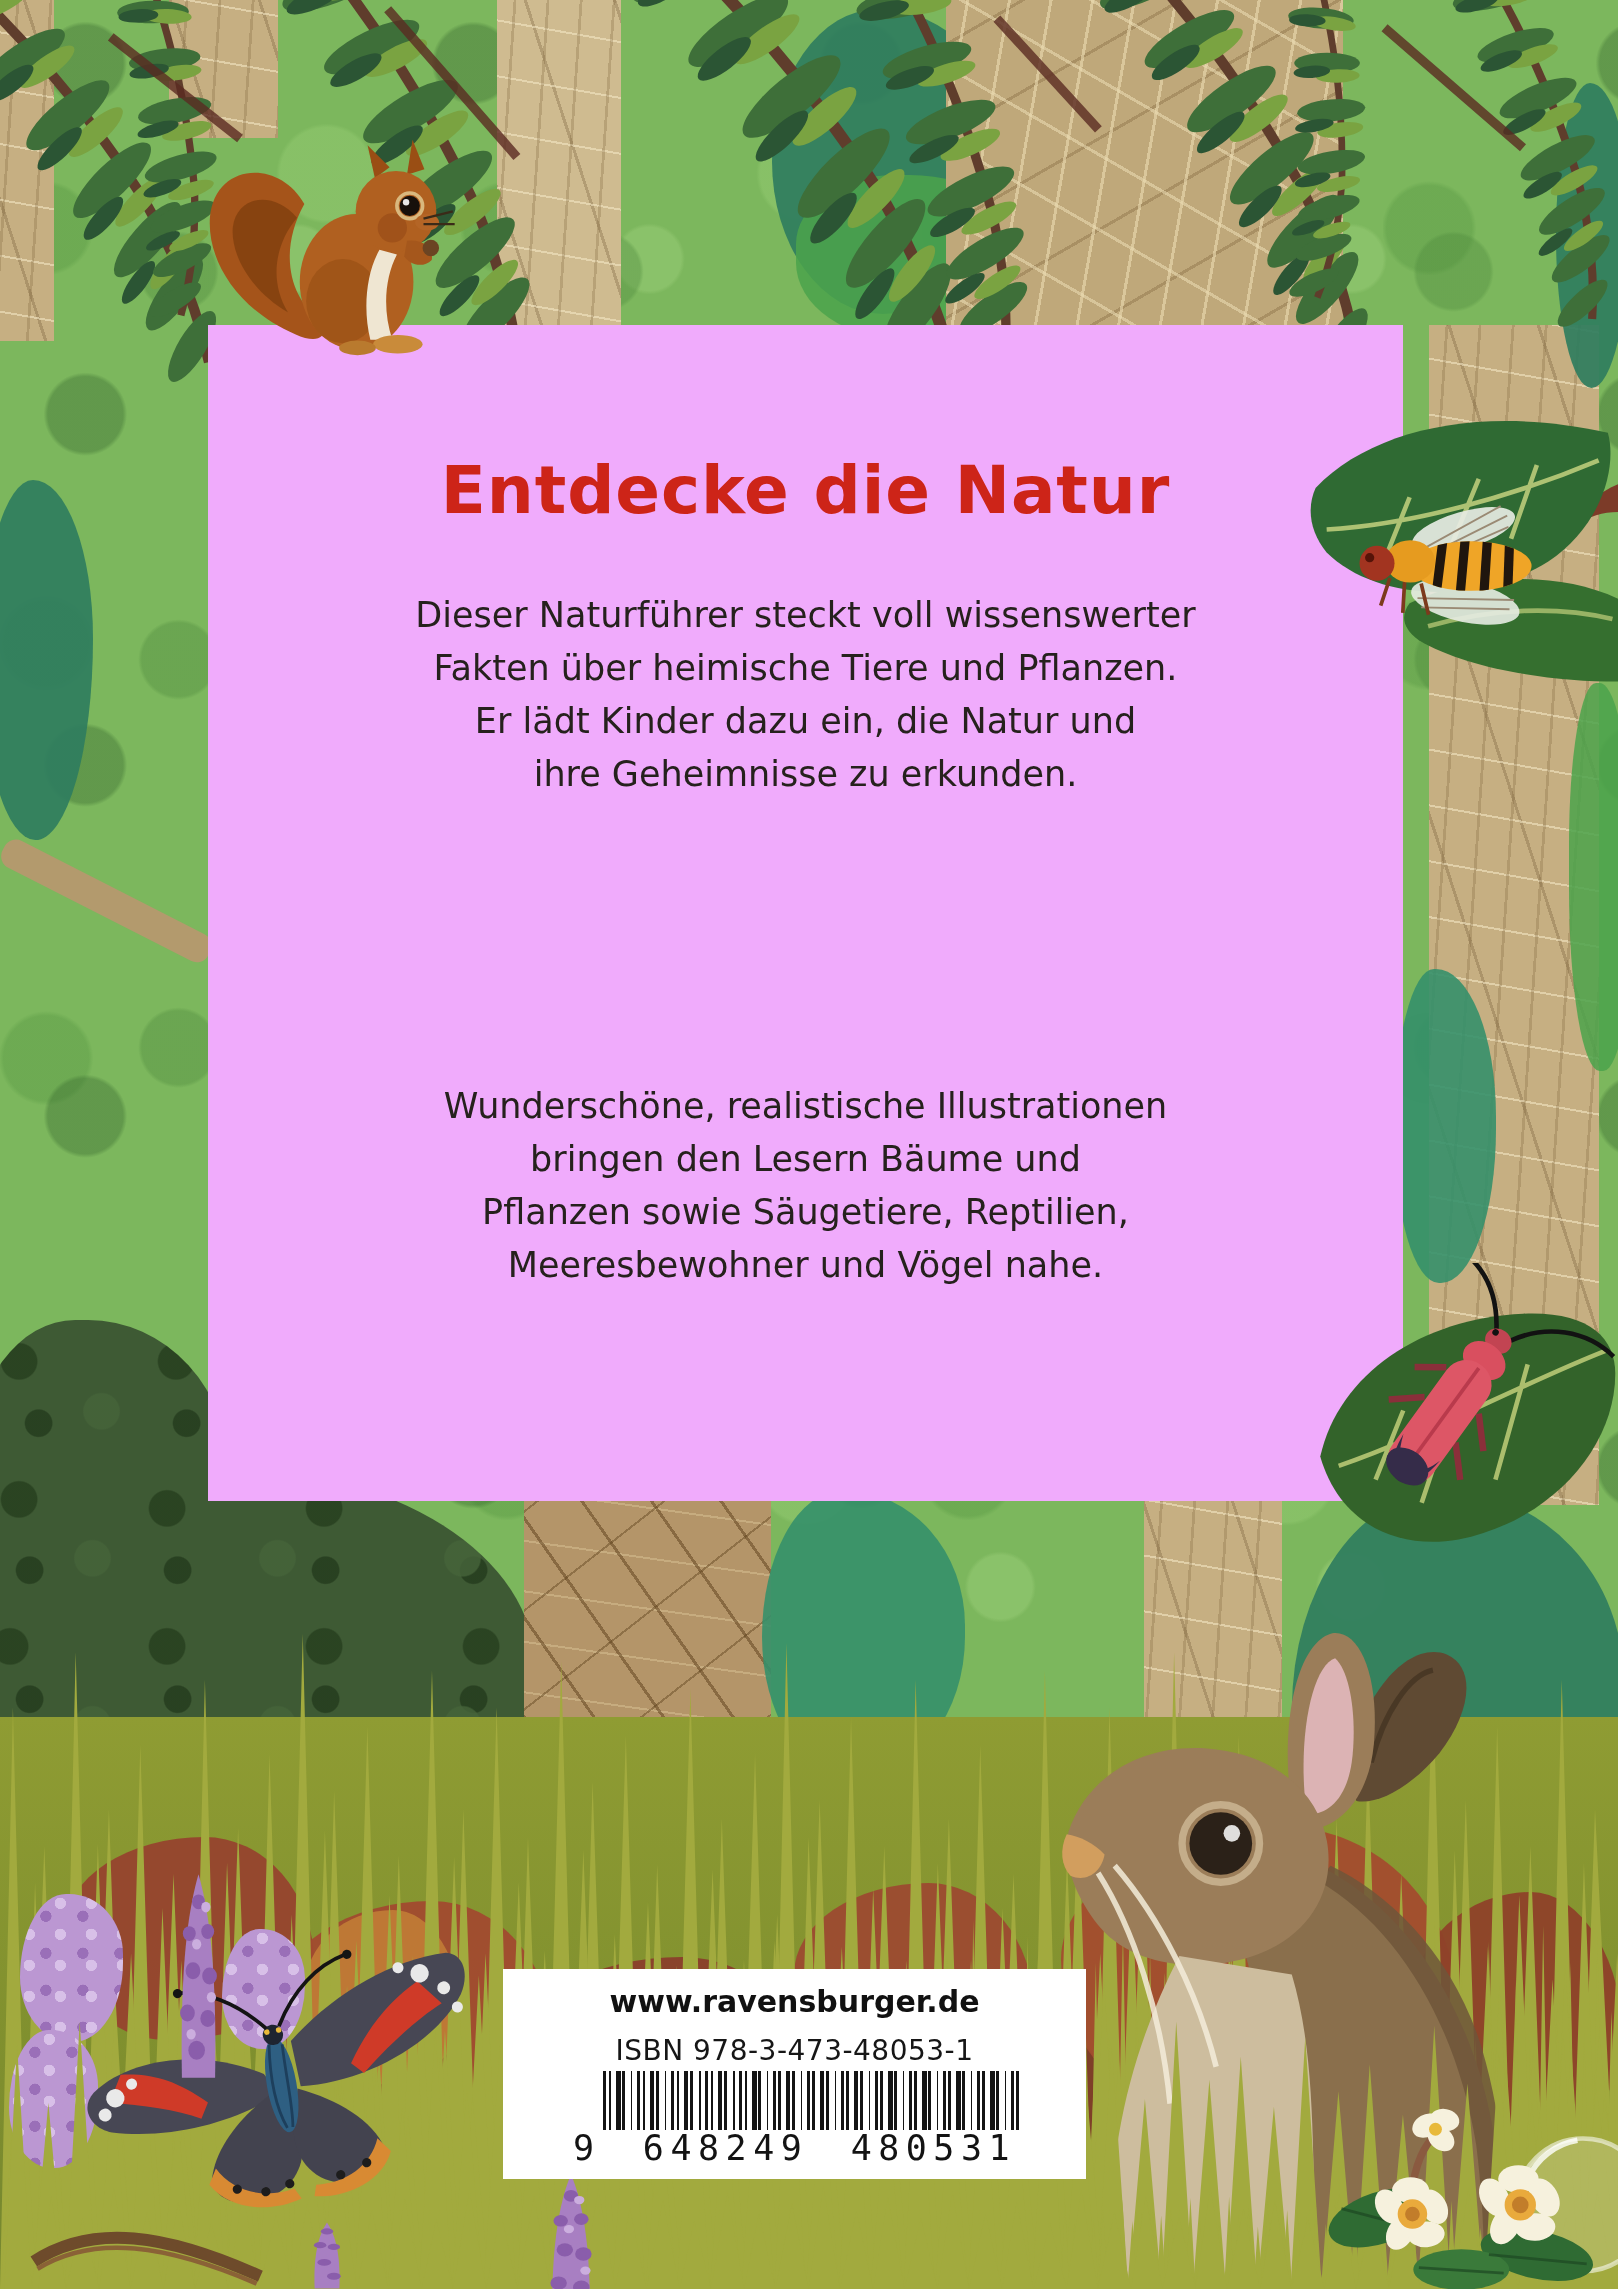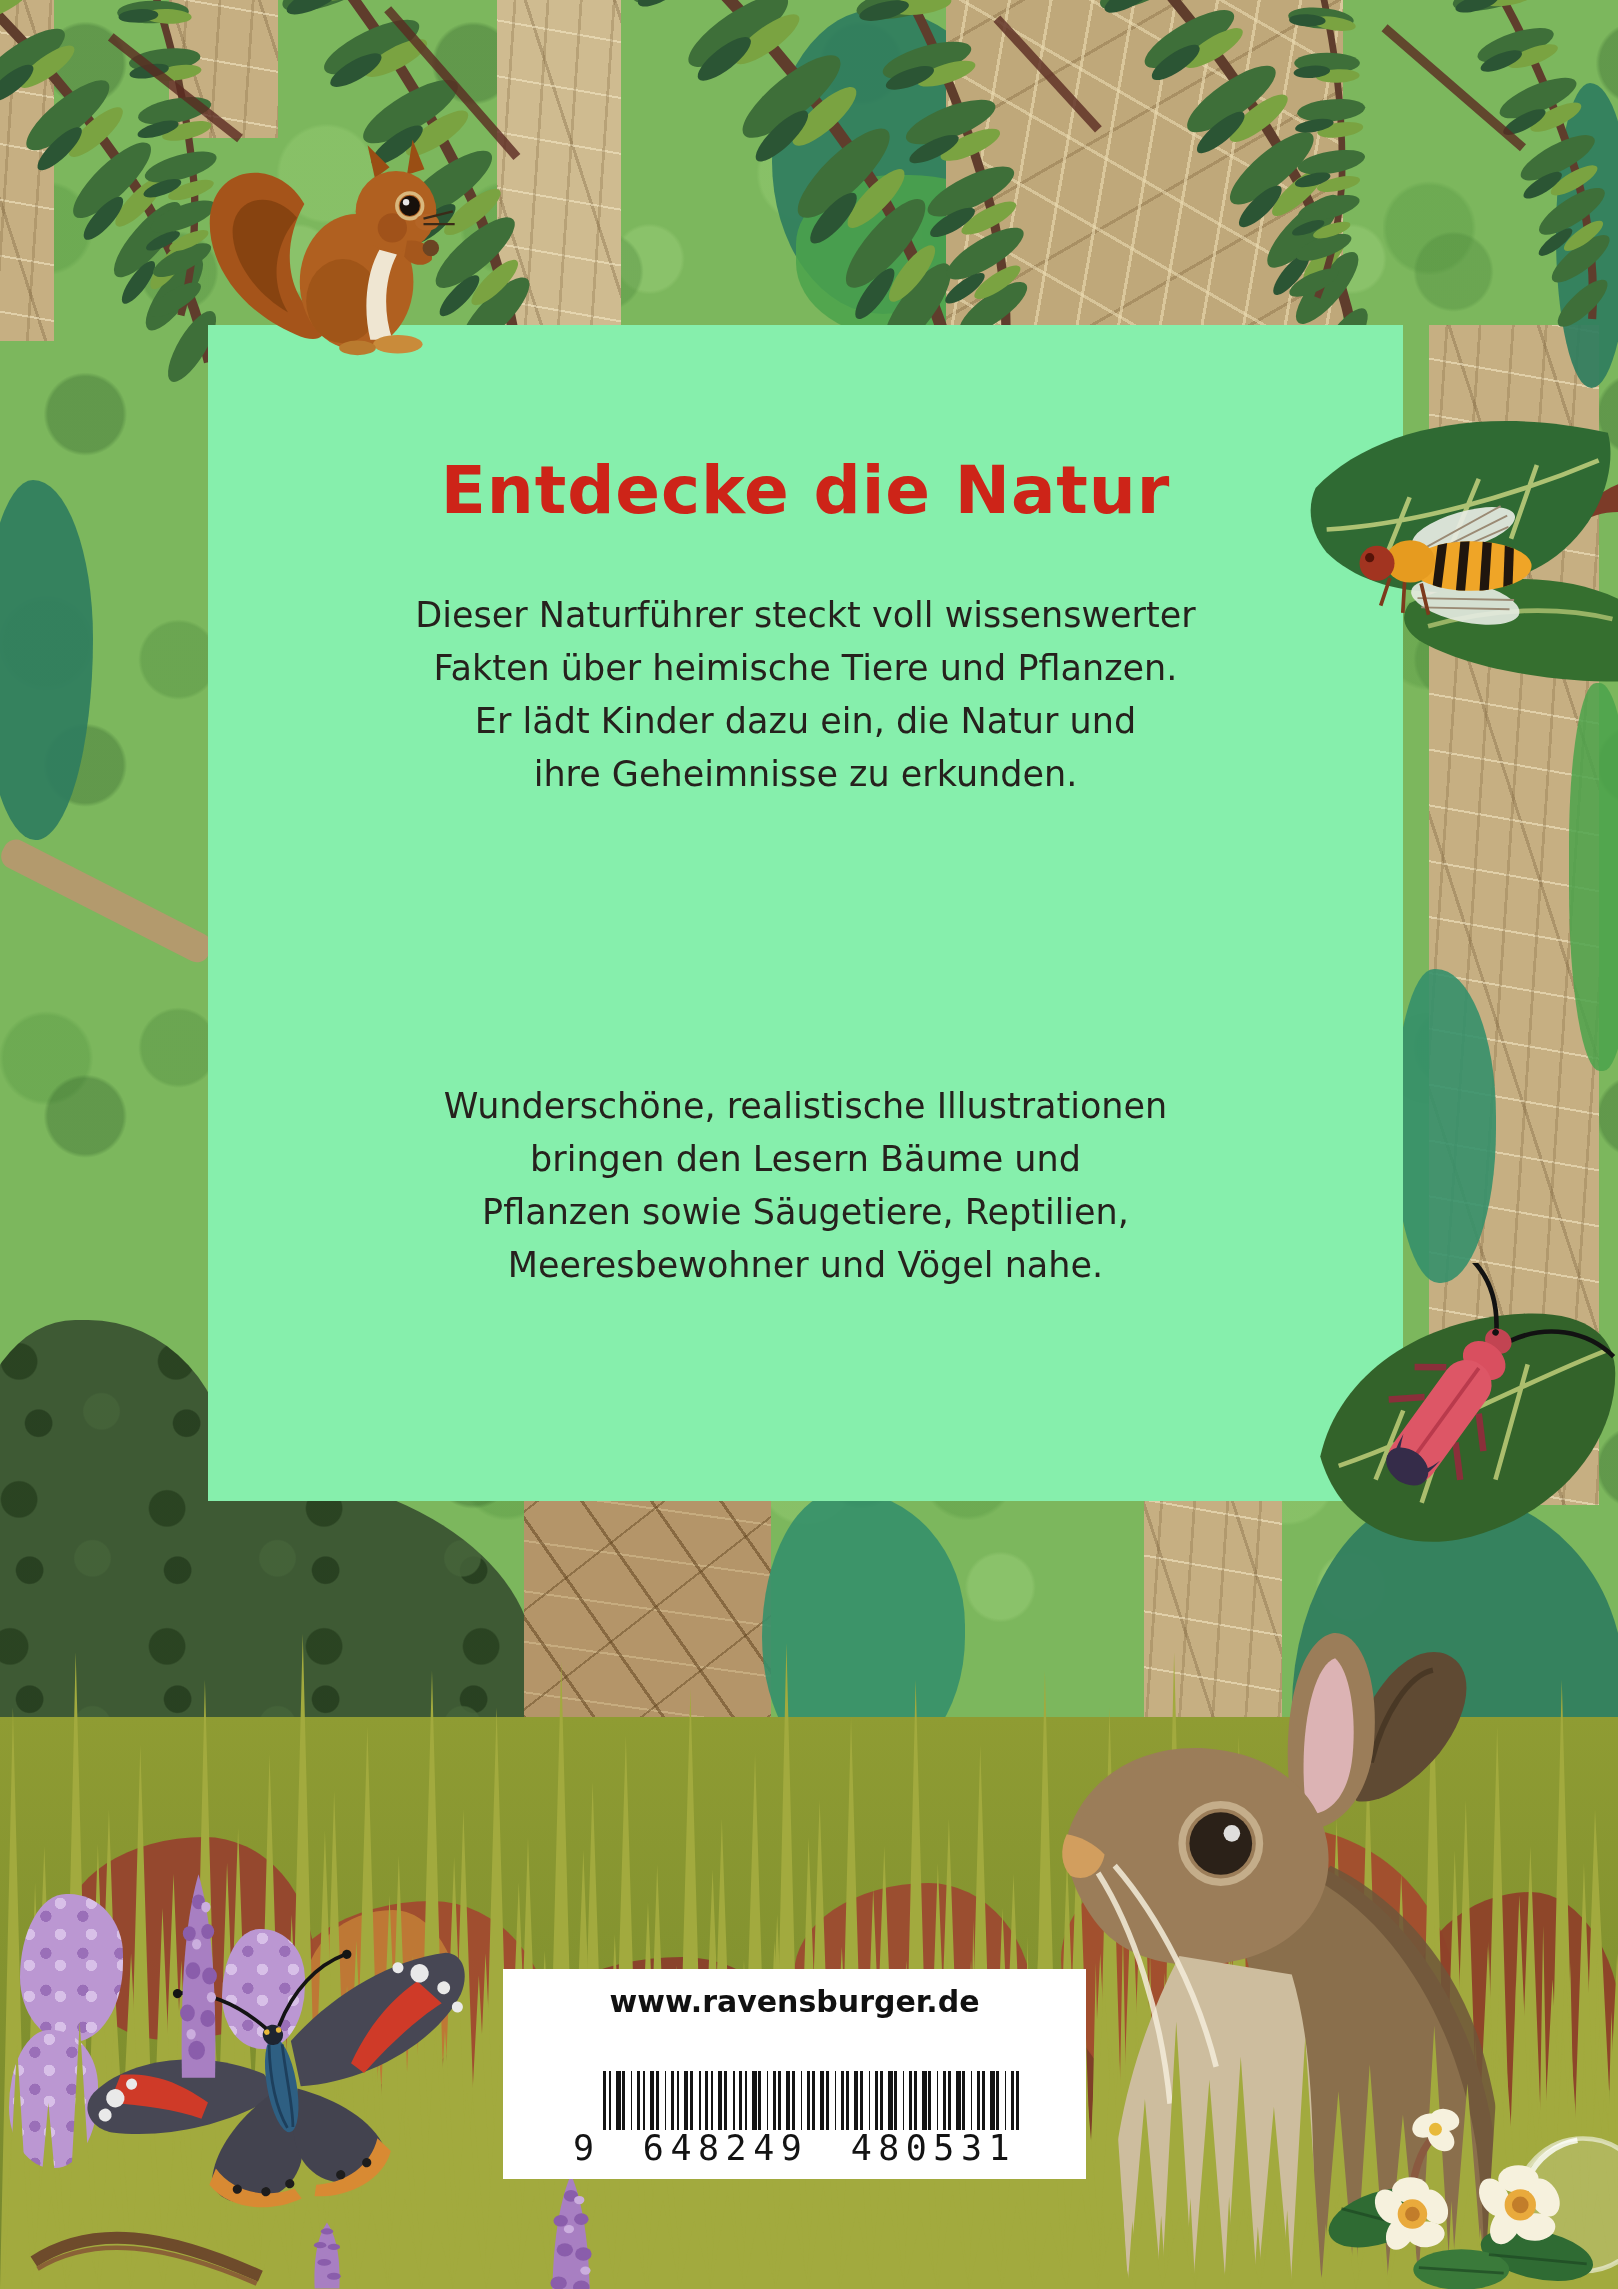--- a/index.html
+++ b/index.html
@@ -50,21 +50,21 @@
     background:linear-gradient(#8f9c33,#7f8f2e 60%,#748630);}
   .aleaf{border-radius:56% 44% 60% 40%/45% 62% 38% 55%;opacity:.95;}
   .lilac{background-color:#bb97d2;border-radius:46% 54% 50% 50%/58% 42% 55% 45%;
     background-image:radial-gradient(circle at 30% 30%, #d8c0e8 0 18%, transparent 19%),
       radial-gradient(circle at 70% 60%, #9a6fb8 0 16%, transparent 17%);
     background-size:31px 31px,37px 37px;}
   .stone{background:#6f7983;border-radius:46% 54% 42% 58%/55% 48% 52% 45%;
     box-shadow:inset -13px -14.8px 0 rgba(0,0,0,.18), inset 9.2px 11px 0 rgba(255,255,255,.12);}
 
   
-  .blurb-box{left:208px;top:325px;width:1195px;height:1176px;background:#86efac;}
+  .blurb-box{left:208px;top:325px;width:1195px;height:1176px;background:#f0abfc;}
   .blurb-title{position:absolute;left:0;right:0;top:127px;text-align:center;
     font-size:66px;font-weight:700;letter-spacing:0.9px;color:#cd2418;}
   .blurb-p{position:absolute;left:33px;right:33px;text-align:center;white-space:pre-line;
     font-size:35px;line-height:53px;color:#26211d;}
   .p1{top:264px;} .p2{top:533px;} .p3{top:755px;}
 
   
   .footer-box{left:503px;top:1969px;width:583px;height:210px;background:#fff;z-index:40;}
   .site{position:absolute;left:0;right:0;top:14.8px;text-align:center;
     font-size:30px;font-weight:700;color:#111;}
@@ -390,18 +390,19 @@
       <ellipse cx="198" cy="130" rx="22" ry="15" fill="#f6f1dd" transform="rotate(118 198 130)"></ellipse>
       <ellipse cx="230" cy="132" rx="22" ry="15" fill="#f6f1dd" transform="rotate(178 230 132)"></ellipse>
       <ellipse cx="240" cy="100" rx="22" ry="15" fill="#f6f1dd" transform="rotate(242 240 100)"></ellipse>
       <circle cx="214" cy="108" r="17" fill="#e9aa3c"></circle>
         <circle cx="214" cy="108" r="9" fill="#c27d2a"></circle>
     </g>
   </svg>
 
   <div class="abs footer-box">
     <div class="site">www.ravensburger.de</div>
+    <div class="isbn">ISBN 978-3-473-48053-1</div>
     <div class="barcode"></div>
     <div class="digits">9 648249 480531</div>
   </div>
 
 </div>
 
 
 </body></html>

